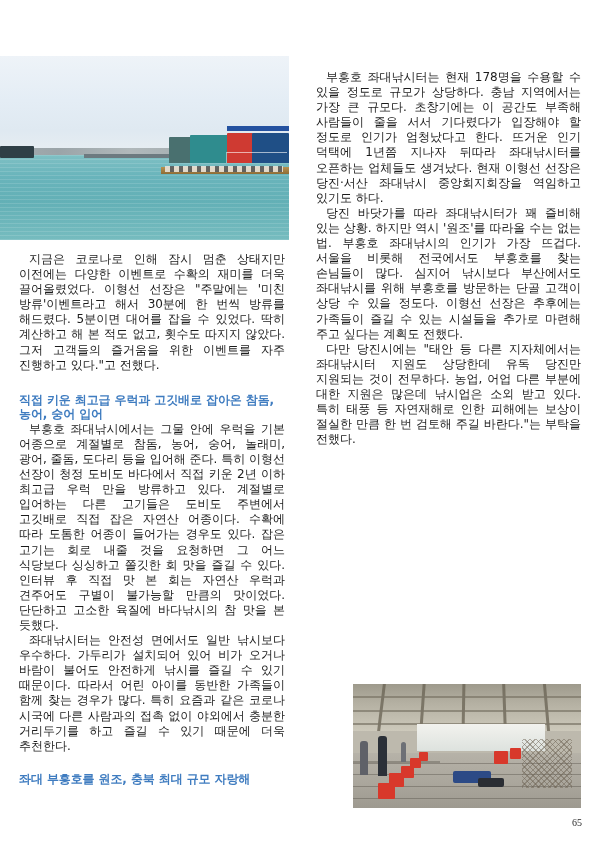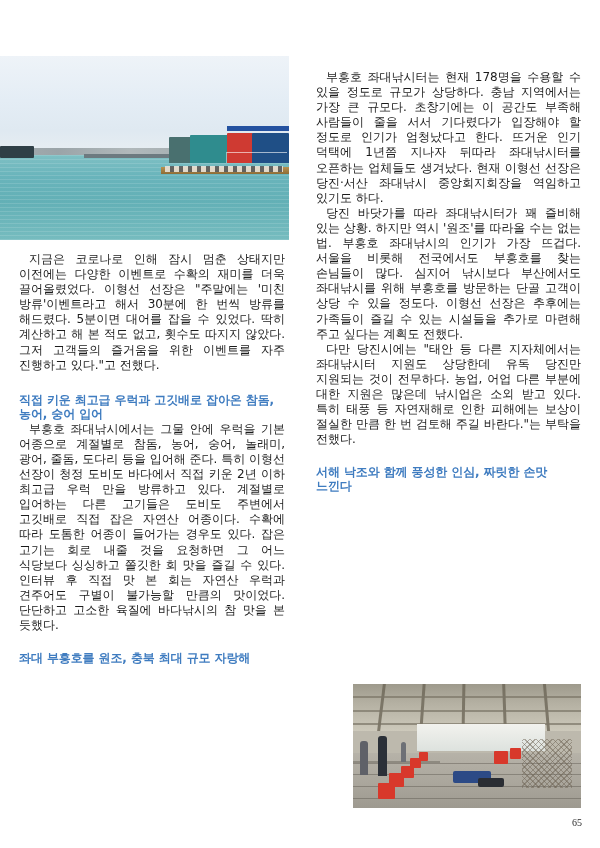--- a/index.html
+++ b/index.html
@@ -250,32 +250,32 @@
     <div class="rail"></div>
   </div>
 
   <div class="col-left">
 
     <p class="body">지금은 코로나로 인해 잠시 멈춘 상태지만 이전에는 다양한 이벤트로 수확의 재미를 더욱 끌어올렸었다. 이형선 선장은 "주말에는 '미친 방류'이벤트라고 해서 30분에 한 번씩 방류를 해드렸다. 5분이면 대어를 잡을 수 있었다. 딱히 계산하고 해 본 적도 없고, 횟수도 따지지 않았다. 그저 고객들의 즐거움을 위한 이벤트를 자주 진행하고 있다."고 전했다.</p>
 
     <h2 class="sub first">직접 키운 최고급 우럭과 고깃배로 잡아온 참돔, 농어, 숭어 입어</h2>
 
     <p class="body">부흥호 좌대낚시에서는 그물 안에 우럭을 기본 어종으로 계절별로 참돔, 농어, 숭어, 놀래미, 광어, 줄돔, 도다리 등을 입어해 준다. 특히 이형선 선장이 청정 도비도 바다에서 직접 키운 2년 이하 최고급 우럭 만을 방류하고 있다. 계절별로 입어하는 다른 고기들은 도비도 주변에서 고깃배로 직접 잡은 자연산 어종이다. 수확에 따라 도톰한 어종이 들어가는 경우도 있다. 잡은 고기는 회로 내줄 것을 요청하면 그 어느 식당보다 싱싱하고 쫄깃한 회 맛을 즐길 수 있다. 인터뷰 후 직접 맛 본 회는 자연산 우럭과 견주어도 구별이 불가능할 만큼의 맛이었다. 단단하고 고소한 육질에 바다낚시의 참 맛을 본 듯했다.</p>
+    <p class="body gap">좌대낚시터는 안전성 면에서도 일반 낚시보다 우수하다. 가두리가 설치되어 있어 비가 오거나 바람이 불어도 안전하게 낚시를 즐길 수 있기 때문이다. 따라서 어린 아이를 동반한 가족들이 함께 찾는 경우가 많다. 특히 요즘과 같은 코로나 시국에 다른 사람과의 접촉 없이 야외에서 충분한 거리두기를 하고 즐길 수 있기 때문에 더욱 추천한다.</p>
 
     <h2 class="sub">좌대 부흥호를 원조, 충북 최대 규모 자랑해</h2>
 
   </div>
 
   <div class="col-right">
 
     <p class="body">부흥호 좌대낚시터는 현재 178명을 수용할 수 있을 정도로 규모가 상당하다. 충남 지역에서는 가장 큰 규모다. 초창기에는 이 공간도 부족해 사람들이 줄을 서서 기다렸다가 입장해야 할 정도로 인기가 엄청났다고 한다. 뜨거운 인기 덕택에 1년쯤 지나자 뒤따라 좌대낚시터를 오픈하는 업체들도 생겨났다. 현재 이형선 선장은 당진·서산 좌대낚시 중앙회지회장을 역임하고 있기도 하다.</p>
     <p class="body gap">당진 바닷가를 따라 좌대낚시터가 꽤 즐비해 있는 상황. 하지만 역시 '원조'를 따라올 수는 없는 법. 부흥호 좌대낚시의 인기가 가장 뜨겁다. 서울을 비롯해 전국에서도 부흥호를 찾는 손님들이 많다. 심지어 낚시보다 부산에서도 좌대낚시를 위해 부흥호를 방문하는 단골 고객이 상당 수 있을 정도다. 이형선 선장은 추후에는 가족들이 즐길 수 있는 시설들을 추가로 마련해 주고 싶다는 계획도 전했다.</p>
     <p class="body">다만 당진시에는 "태안 등 다른 지자체에서는 좌대낚시터 지원도 상당한데 유독 당진만 지원되는 것이 전무하다. 농업, 어업 다른 부분에 대한 지원은 많은데 낚시업은 소외 받고 있다. 특히 태풍 등 자연재해로 인한 피해에는 보상이 절실한 만큼 한 번 검토해 주길 바란다."는 부탁을 전했다.</p>
 
-    <h2 class="sub">서해 낙조와 함께 풍성한 인심, 짜릿한 손맛 느낀다</h2>
 
   </div>
 
   <div class="photo-deck">
     <div class="deck-roof">
       <div class="beam"></div>
       <div class="beam"></div>
       <div class="beam"></div>
       <div class="beam"></div>
       <div class="beam"></div>

